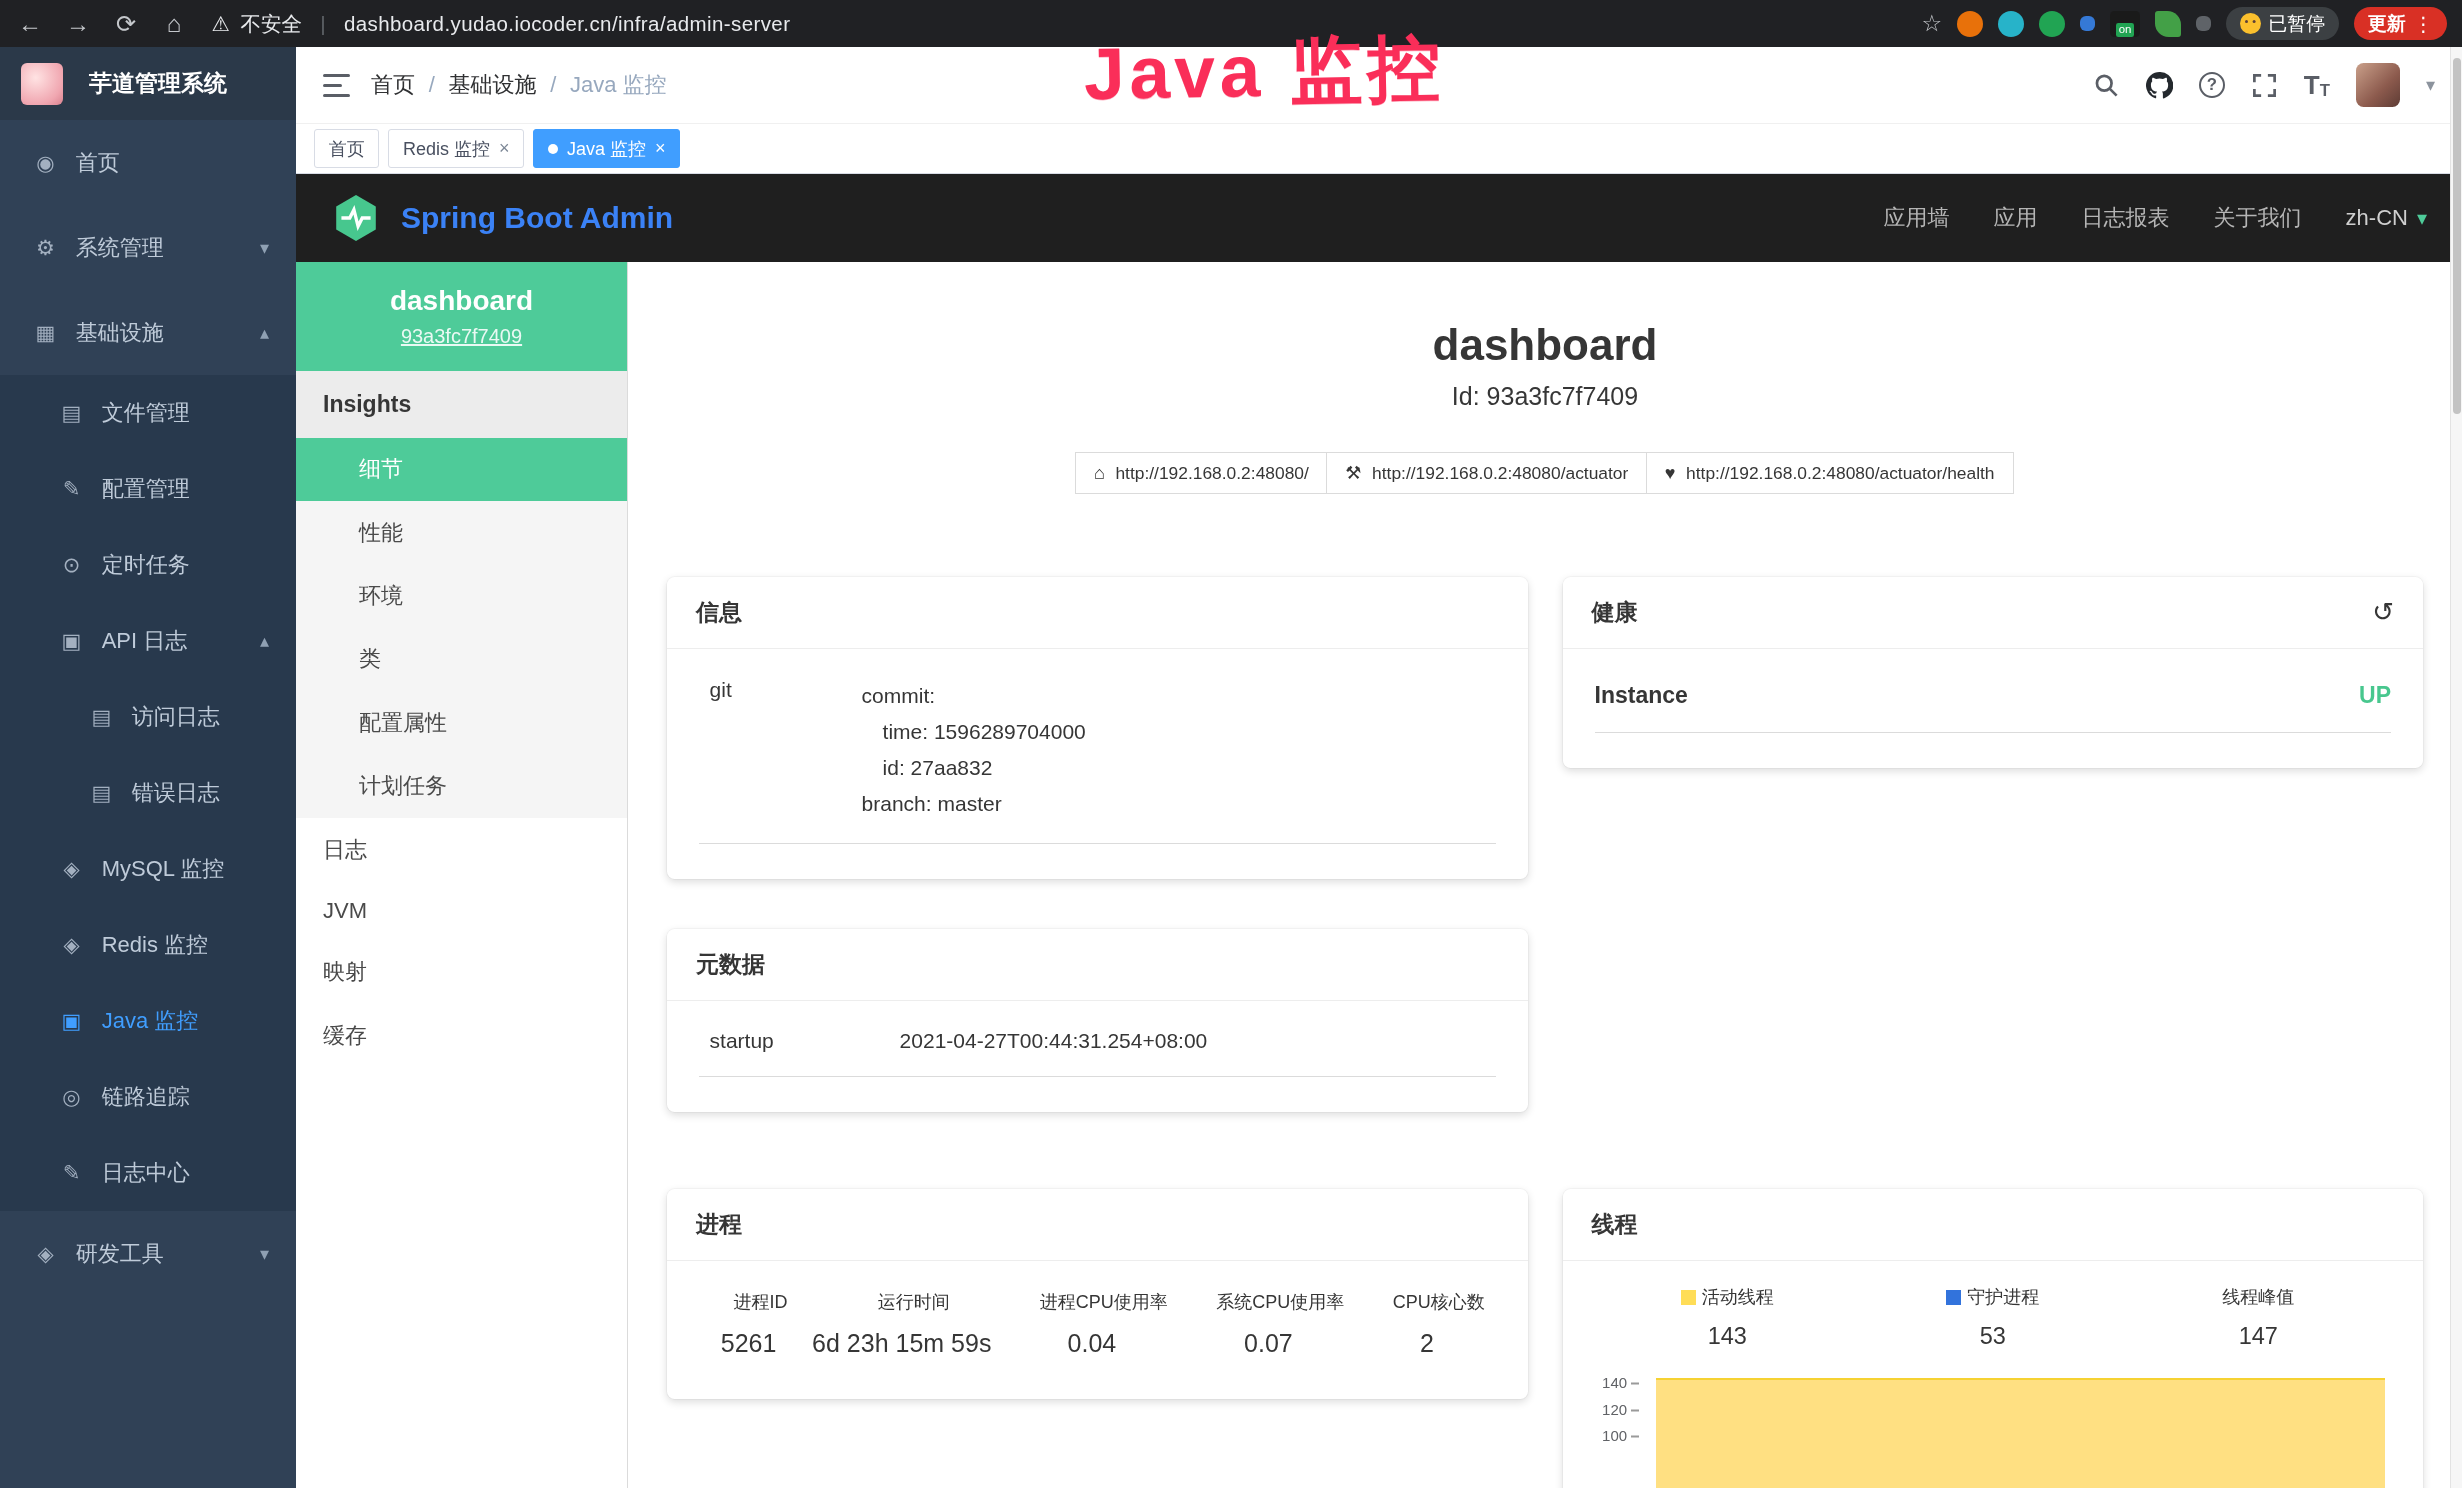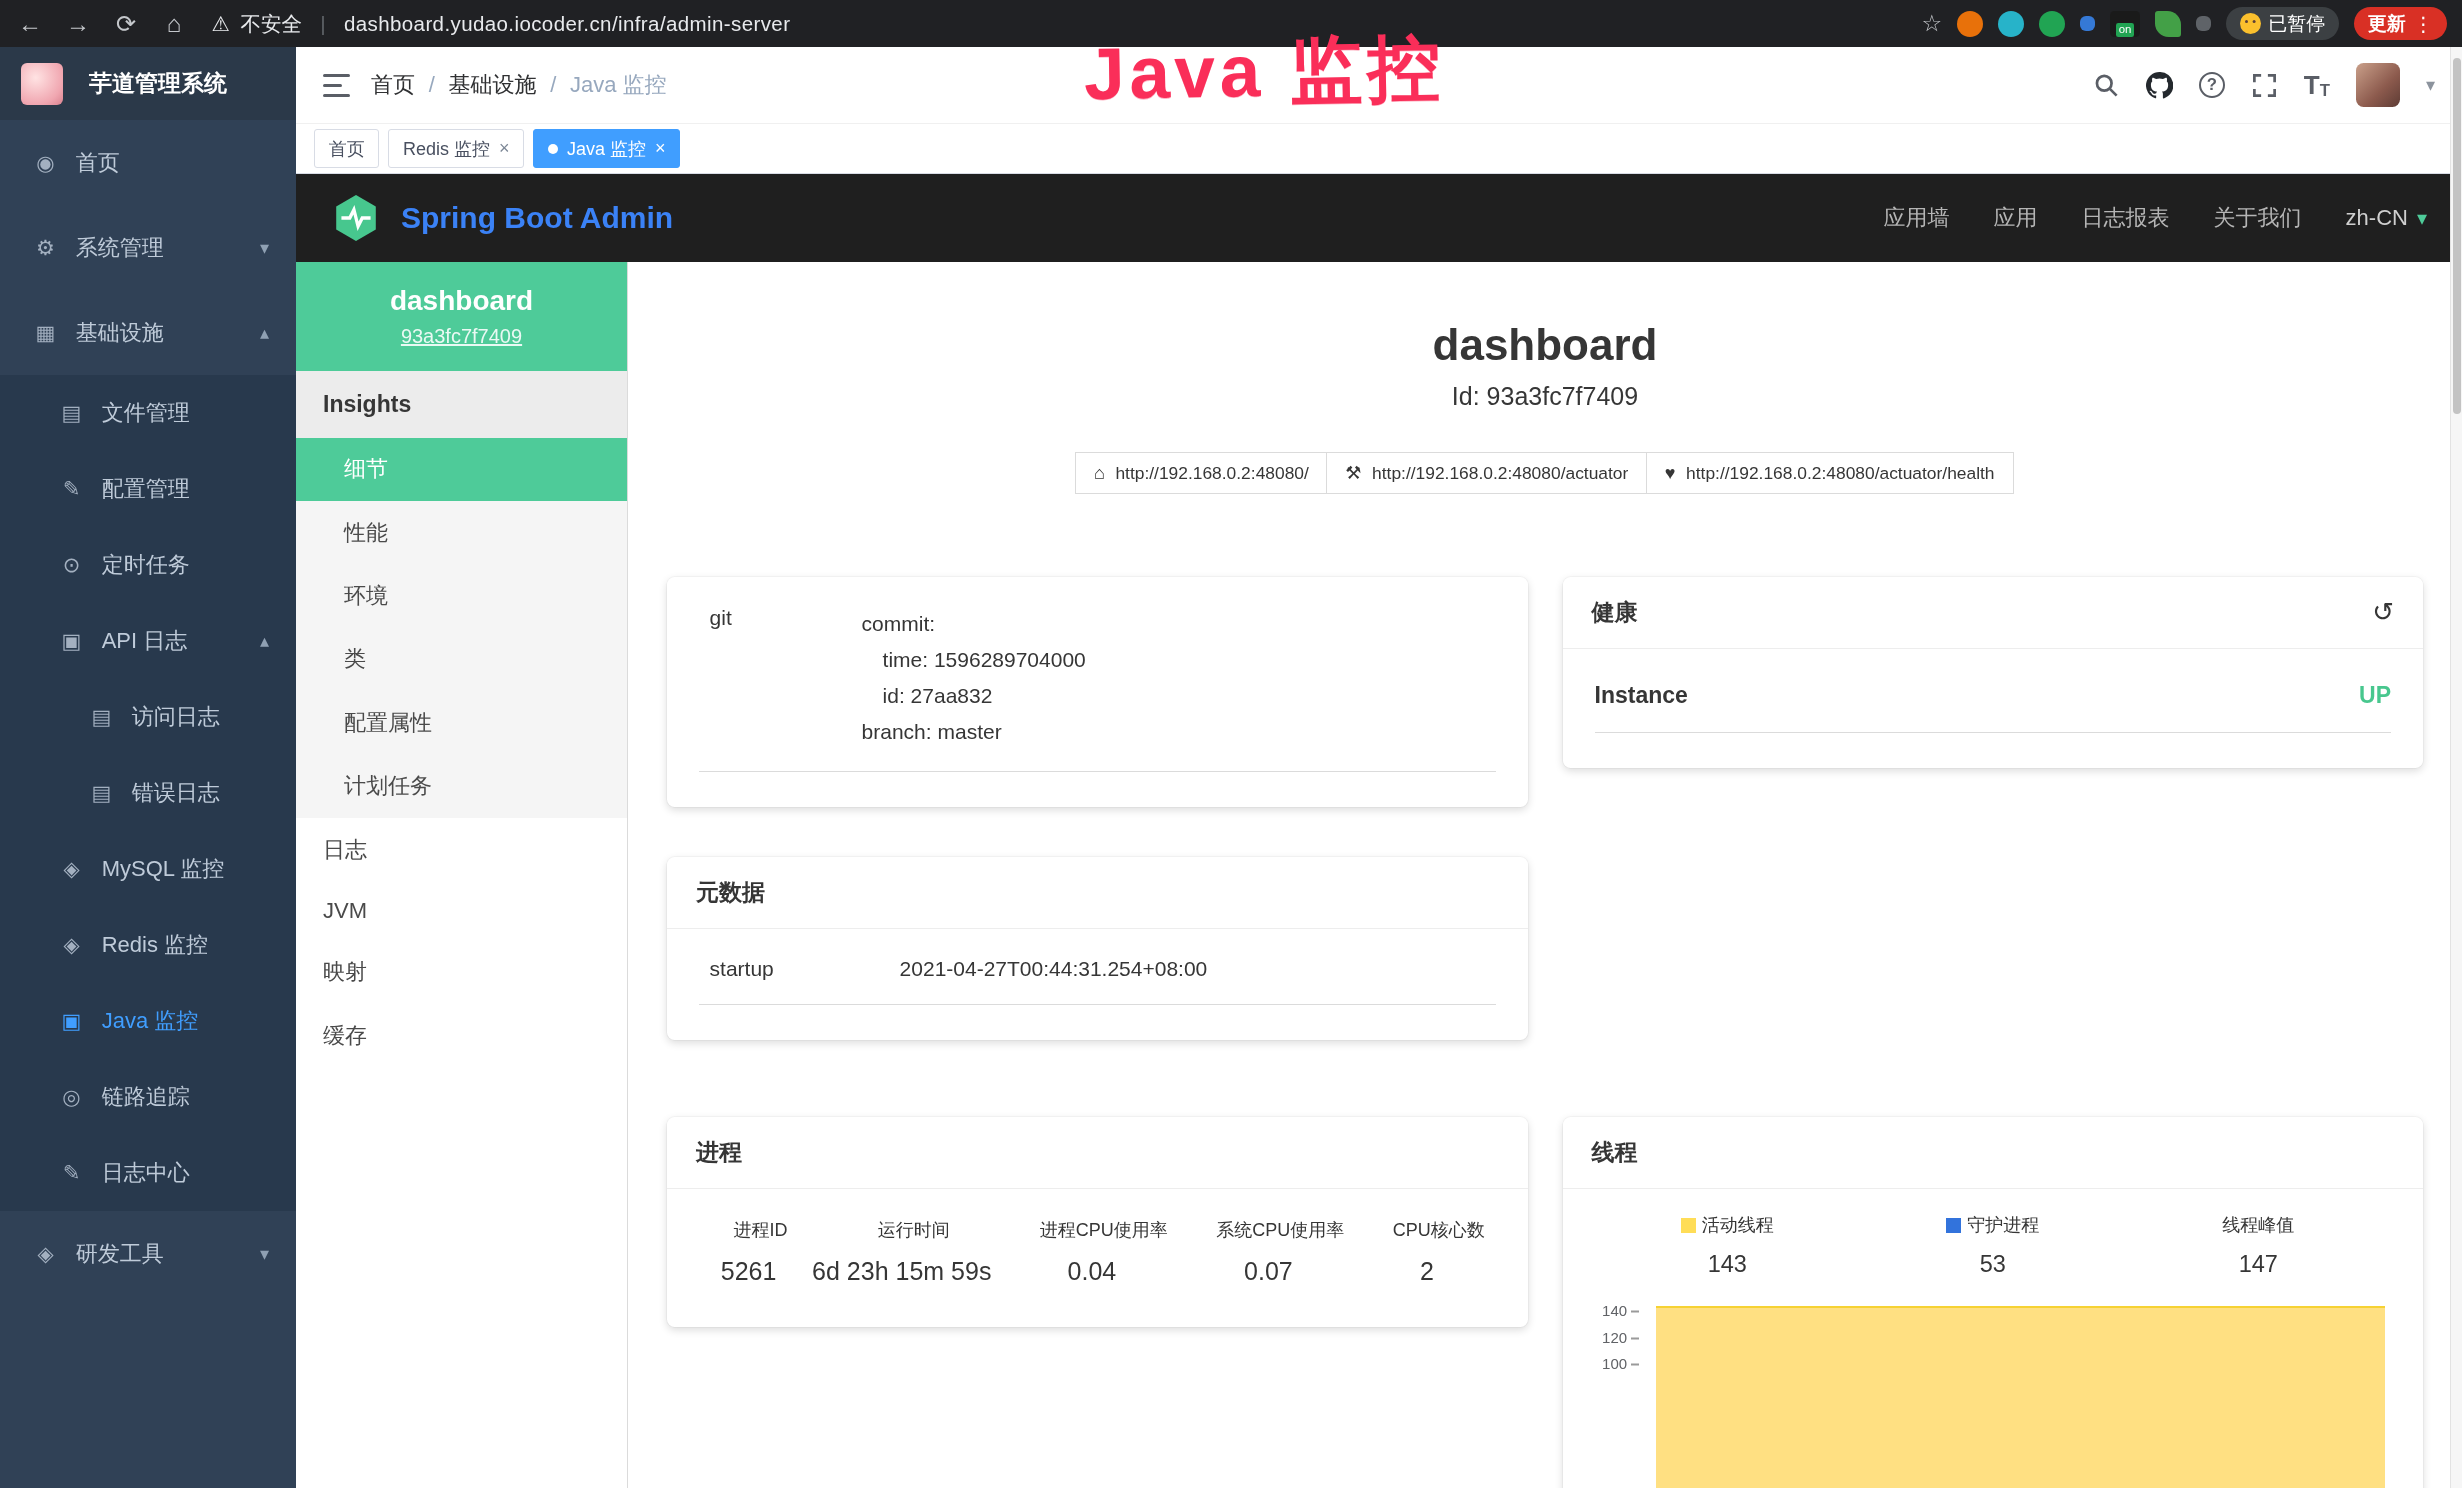--- a/index.html
+++ b/index.html
@@ -77,21 +77,21 @@
   .locale { color:#cfcfcf; display:flex; gap:9px; align-items:center; cursor:pointer; }
   .locale .lc-caret { color:#4ecb99; font-size:20px; }
 
   .sba-body { flex:1; display:flex; min-height:0; }
   .sba-side { width:332px; border-right:1.5px solid #dbdbdb; background:#fff; flex:none; overflow:hidden; }
   .inst { background:#4ecb99; padding:23px 15px; text-align:center; color:#fff; }
   .inst-name { font-size:28px; font-weight:bold; }
   .inst-id { font-size:20px; margin-top:7.6px; color:rgba(255,255,255,.88);text-decoration:underline; }
   .side-sec { background:#ececec; font-weight:bold; font-size:23px; color:#363636; padding:20px 27px; }
   .side-item { font-size:22px; color:#4a4a4a; padding:16.7px 27px; cursor:pointer; white-space:nowrap; }
-  .side-item.ind { padding-left:48px; background:#f5f5f5; }
+  .side-item.ind { padding-left:63px; background:#f5f5f5; }
   .side-item.active { background:#4ecb99; color:#fff; }
 
   
   .sba-main { flex:1; padding:38px 39px 0; overflow:hidden; background:#fff; }
   .pg-title { text-align:center; font-size:44px; font-weight:bold; color:#363636; margin-top:20px; }
   .pg-id { text-align:center; font-size:25px; color:#363636; margin-top:12px; }
   .links { display:flex; justify-content:center; margin-top:41px; }
   .linkbtn { display:flex; align-items:center; gap:10.6px; border:1.5px solid #dbdbdb; padding:9px 18px; font-size:17.4px; color:#363636; margin-left:-1.5px; background:#fff; cursor:pointer; white-space:nowrap; }
   .linkbtn .lic { font-size:18px; color:#363636; }
 
@@ -360,20 +360,23 @@
           </span>
           <span class="linkbtn">
             <span class="lic">♥</span>
             <span>http://192.168.0.2:48080/actuator/health</span>
           </span>
         </div>
 
         <div class="cards">
 
           <section class="card c-info">
+            <div class="card-h">
+              <span>信息</span>
+            </div>
             <div class="card-b">
               <div class="inforow">
                 <span class="lbl">git</span>
                 <div class="vlines">
                   <div>commit:</div>
                   <div class="indent">time: 1596289704000</div>
                   <div class="indent">id: 27aa832</div>
                   <div>branch: master</div>
                 </div>
               </div>

